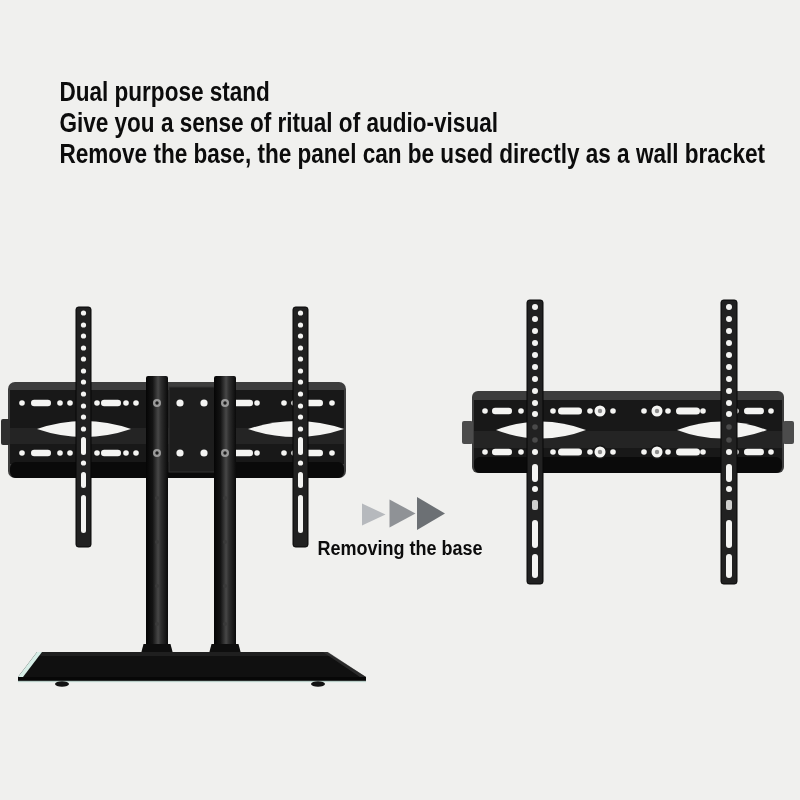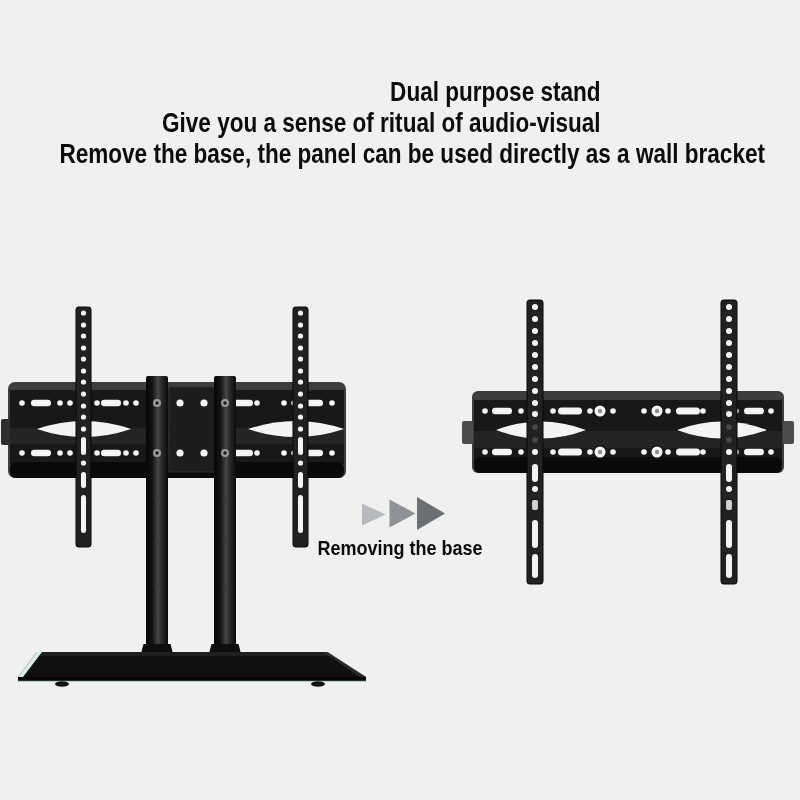--- a/index.html
+++ b/index.html
@@ -3,21 +3,21 @@
 <meta charset="utf-8">
 <style>
   html,body{margin:0;padding:0}
   body{
     width:800px;height:800px;overflow:hidden;
     background:var(--background,#f0f0ee);
     font-family:"Liberation Sans",sans-serif;
     color:var(--text,#0c0c0c);
   }
   .canvas{position:relative;width:800px;height:800px}
-  .header{position:absolute;top:76px;left:0;width:660px;text-align:right}
+  .header{position:absolute;top:76px;left:0;width:660px;text-align:left}
   .header .line{
     font-size:27.5px;line-height:31px;font-weight:700;white-space:nowrap;
     transform:scaleX(.82);transform-origin:center;
   }
   .scene{position:absolute;left:0;top:0}
   .transition-label{
     position:absolute;top:537px;left:300px;width:200px;text-align:center;
     font-size:20px;font-weight:700;white-space:nowrap;
     transform:scaleX(.9);transform-origin:center;
   }

